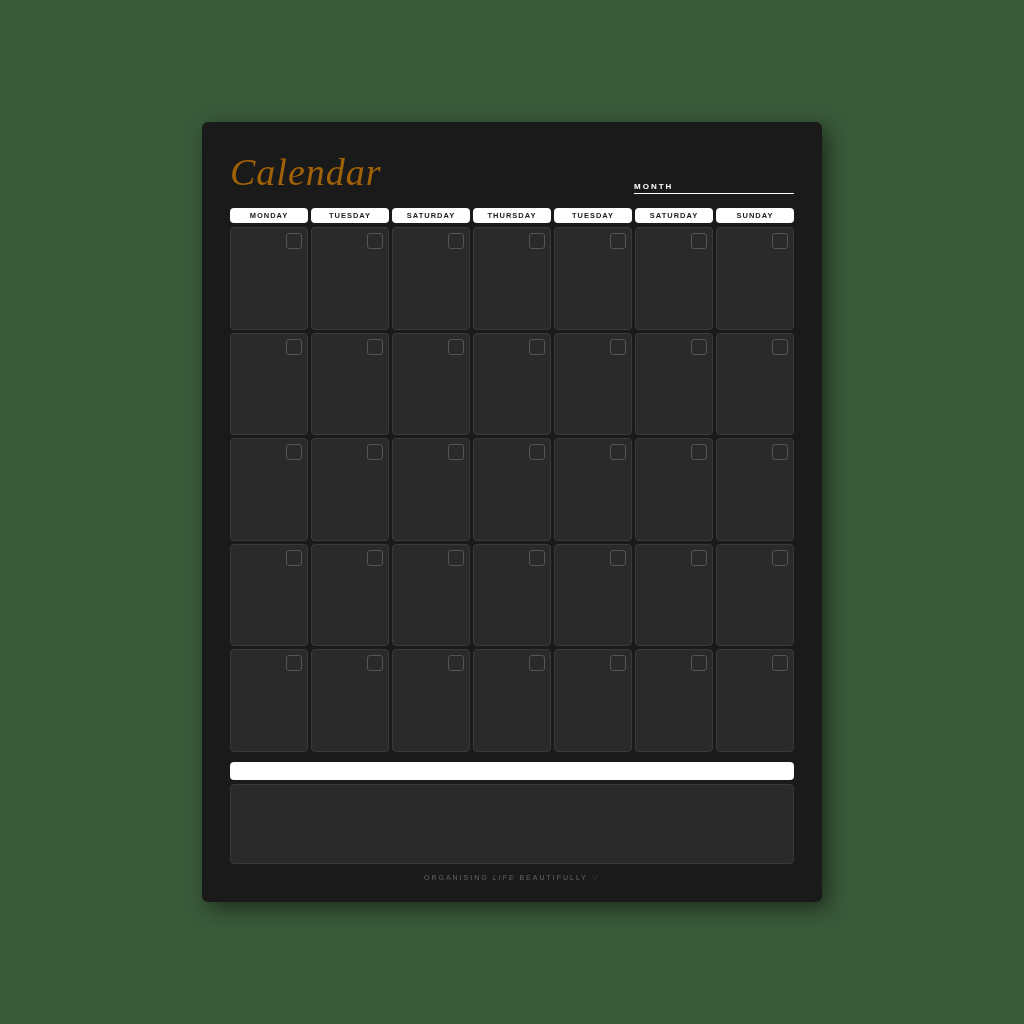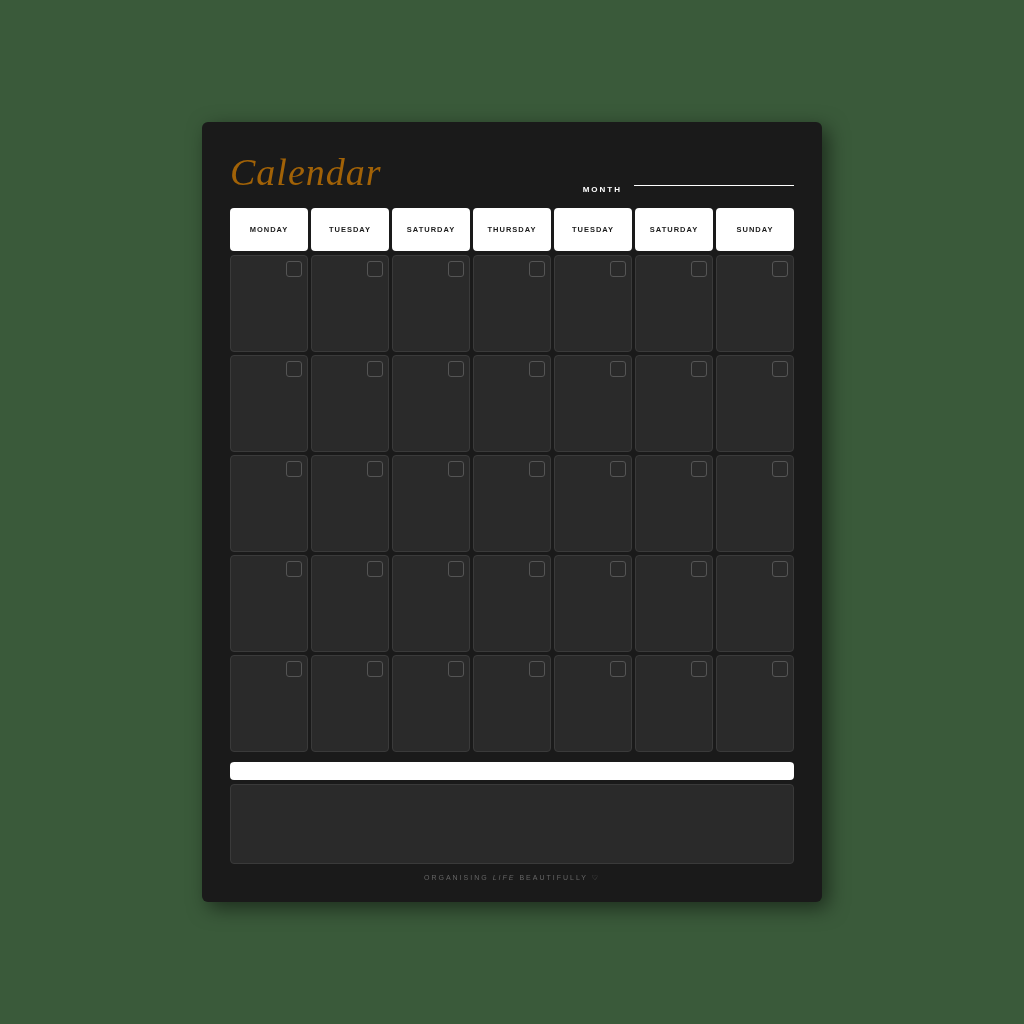--- a/index.html
+++ b/index.html
@@ -37,23 +37,23 @@
       font-family: 'Georgia', cursive;
       font-style: italic;
       font-size: 38px;
       color: #a16207;
       font-weight: 300;
       letter-spacing: 1px;
     }
 
     .month-section {
       display: flex;
-      flex-direction: row;
+      flex-direction: column;
       align-items: flex-start;
-      gap: 12px;
+      gap: 2px;
     }
 
     .month-label {
       font-size: 8px;
       letter-spacing: 2px;
       color: #ffffff;
       font-weight: 600;
     }
 
     .month-line {
@@ -69,21 +69,21 @@
       margin-bottom: 4px;
     }
 
     .day-header {
       background: #ffffff;
       color: #1a1a1a;
       text-align: center;
       font-size: 7.5px;
       font-weight: 700;
       letter-spacing: 1px;
-      padding: 17px 2px;
+      padding: 3px 2px;
       border-radius: 4px;
     }
 
     .calendar-grid {
       display: grid;
       grid-template-columns: repeat(7, 1fr);
       grid-template-rows: repeat(5, 1fr);
       gap: 3px;
       flex: 1;
     }

